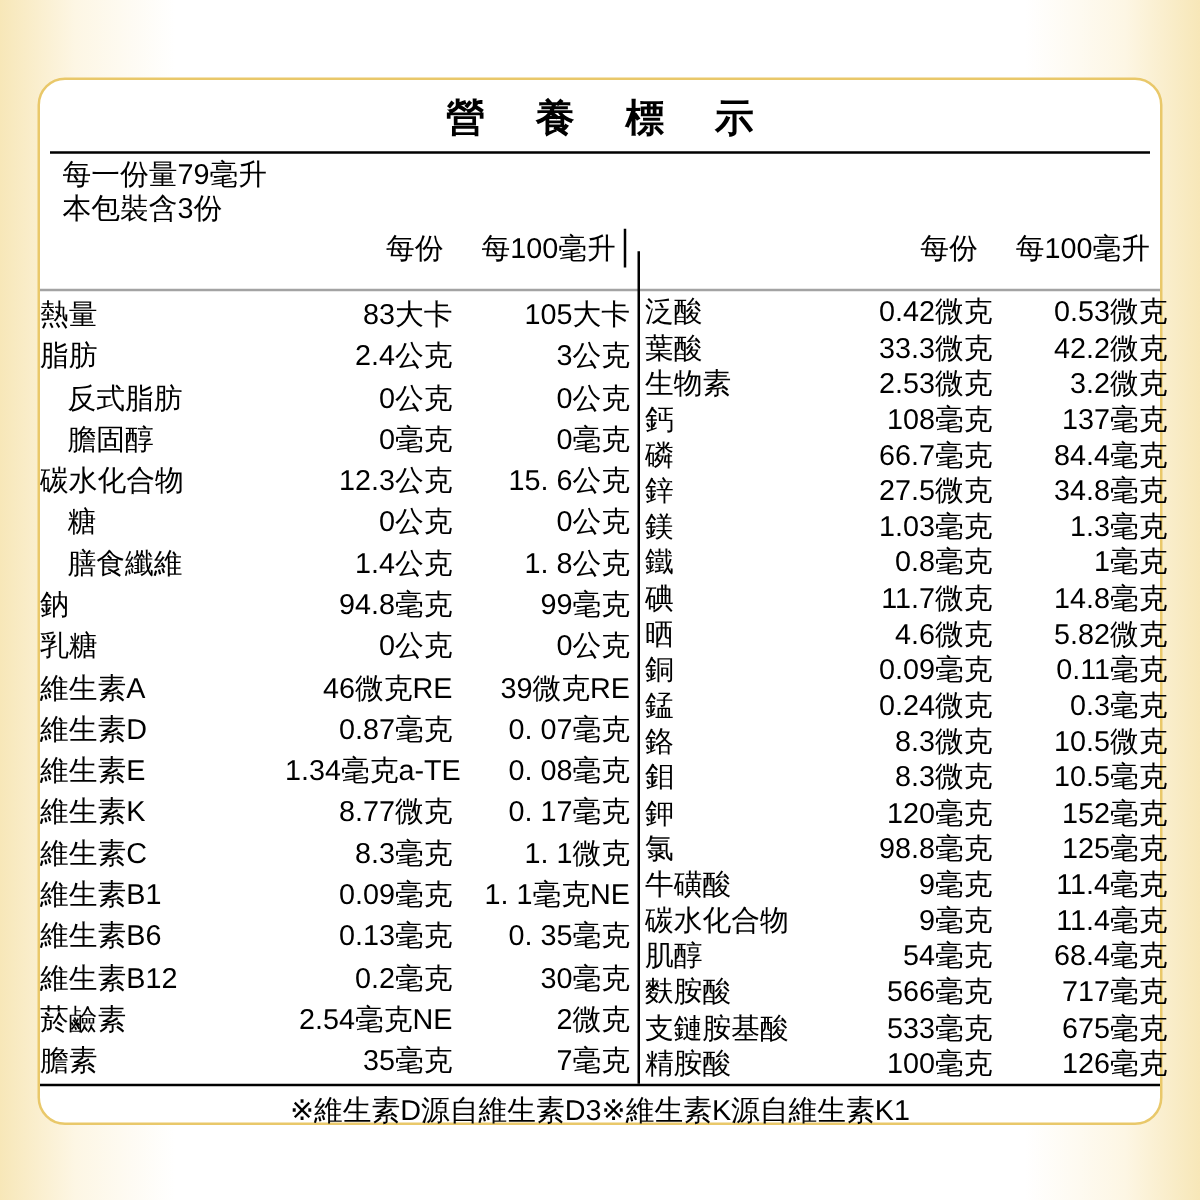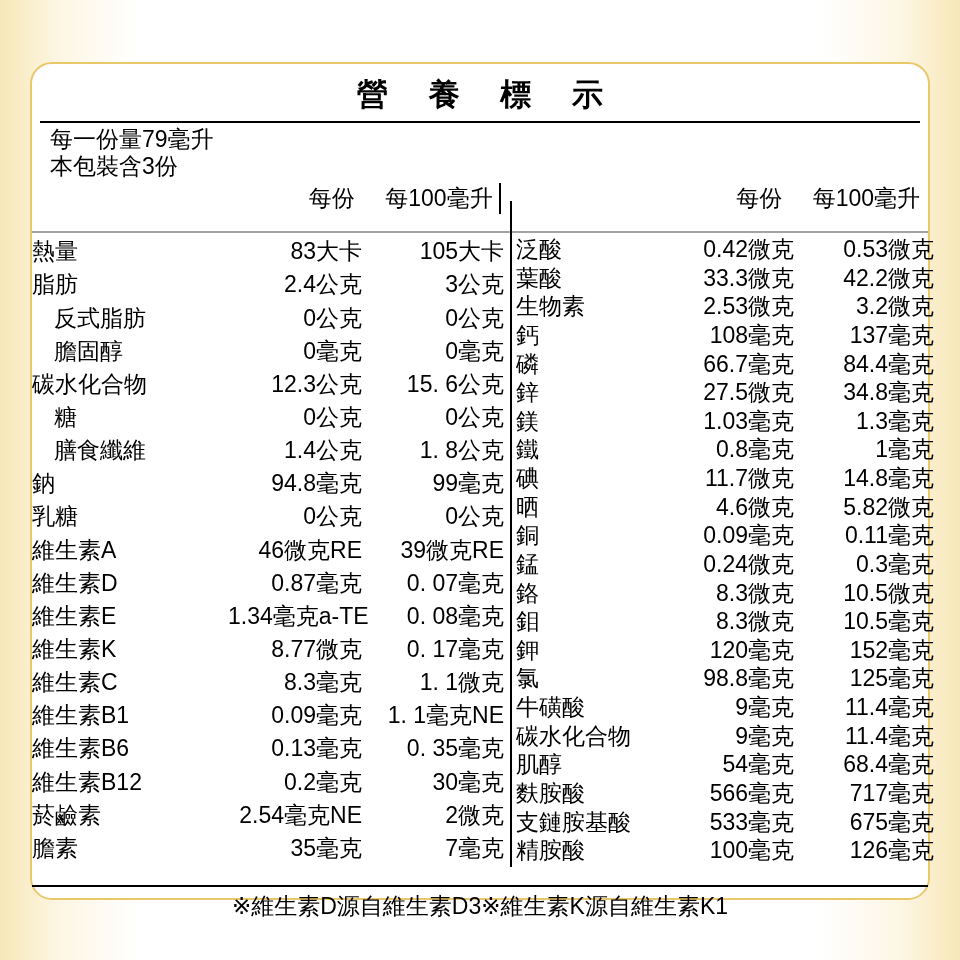--- a/index.html
+++ b/index.html
@@ -89,21 +89,21 @@
   .v { text-align: right; }
   .indent1 { padding-left: 22px; }
   table.left .nm { width: 196px; }
   table.left .v1 { width: 134px; }
   table.left .v2 { width: 142px; padding-right: 4px;}
   table.right .nm { width: 144px; }
   table.right .v1 { width: 134px; }
   table.right .v2 { width: 140px; padding-right: 4px;}
 
   .footer {
-    margin-top: 20px;
+    margin-top: 2px;
     border-top: 2px solid #000;
     text-align: center;
     font-size: 23px;
     padding-top: 4px;
   }
 </style>
 </head>
 <body>
 
 <div id="page">

